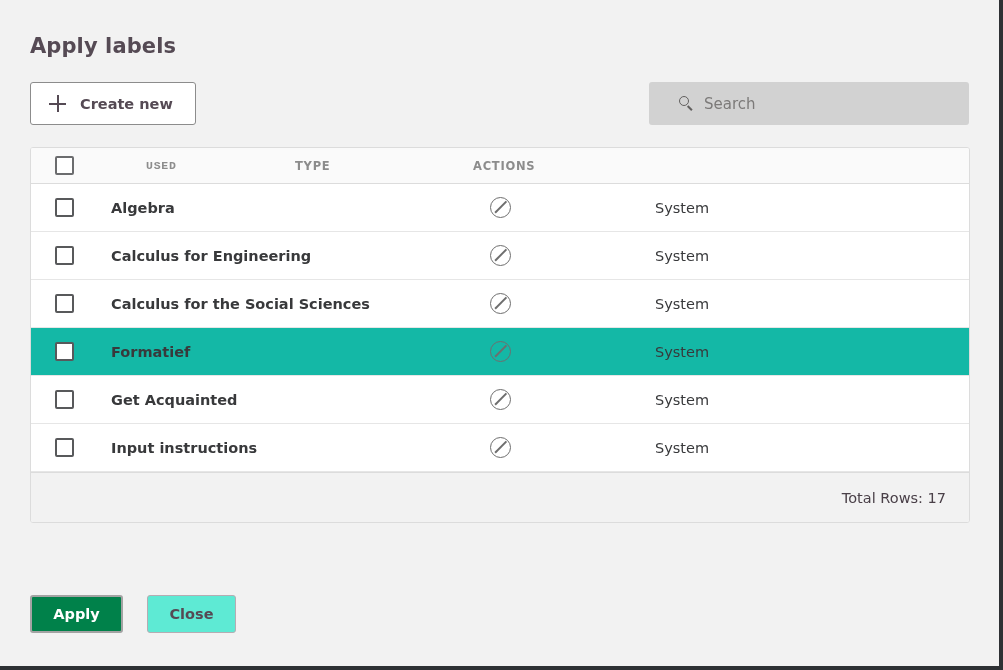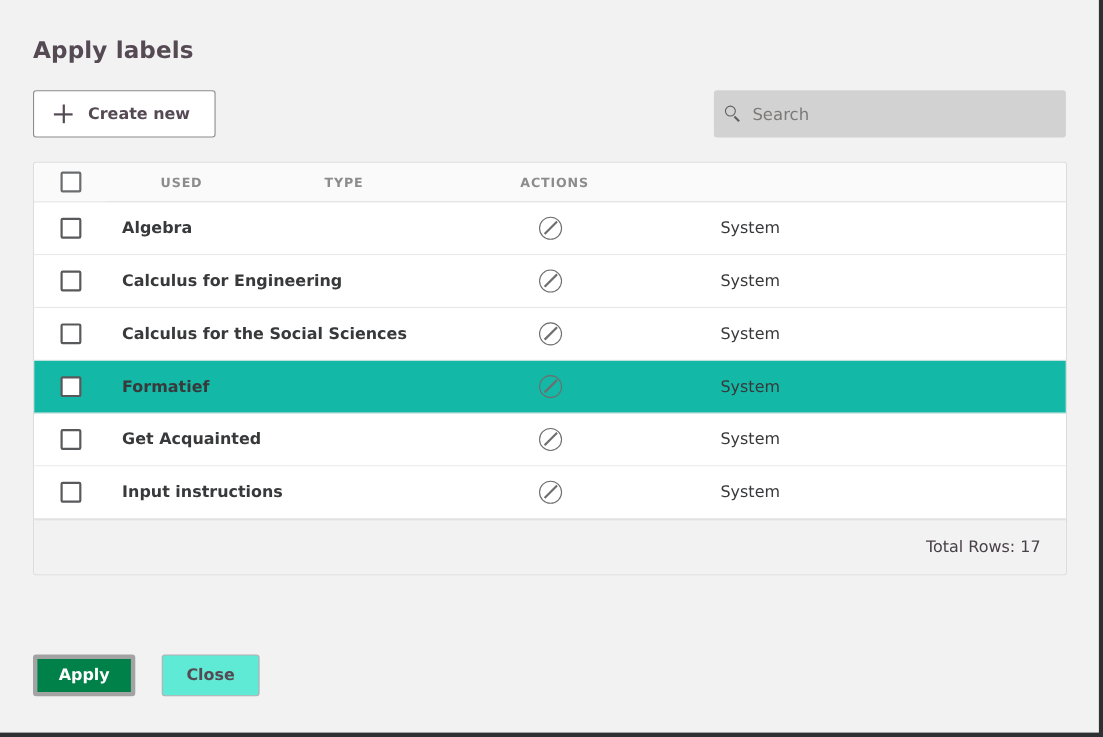--- a/index.html
+++ b/index.html
@@ -72,21 +72,21 @@
   .plus-icon::before { left: 0; top: 7.5px; width: 17px; height: 2px; }
   .plus-icon::after  { top: 0; left: 7.5px; height: 17px; width: 2px; }
 
   .search-wrap {
     width: 320px;
     height: 43px;
     background: #d2d2d2;
     border-radius: 3px;
     display: flex;
     align-items: center;
-    padding: 0 10px;
+    padding: 0 30px;
     gap: 10px;
   }
 
   .search-icon {
     width: 15px; height: 15px;
     flex: none;
     position: relative;
   }
   .search-icon .ring {
     position: absolute;
@@ -150,21 +150,21 @@
     cursor: pointer;
   }
   .table-head .col-used,
   .table-head .col-type,
   .table-head .col-actions {
     height: 100%;
     display: flex;
     align-items: center;
     cursor: pointer;
   }
-  .table-head .col-used   { padding-left: 49px; }
+  .table-head .col-used   { padding-left: 49px; font-family: Liberation Mono, monospace; }
   .table-head .col-type   { padding-left: 26px; }
   .table-head .col-actions{ padding-left: 24px; }
 
   .th-text {
     font-size: 11.5px;
     font-weight: bold;
     letter-spacing: 0.75px;
     color: #8c8c8c;
     text-transform: uppercase;
   }
@@ -273,21 +273,21 @@
     font-weight: bold;
     cursor: pointer;
     display: inline-flex;
     align-items: center;
     justify-content: center;
   }
   .btn-primary {
     width: 93px;
     background: #00814a;
     color: #ffffff;
-    border: 4px solid #a3a3a3;
+    border: 2px solid #a3a3a3;
   }
   .btn-secondary {
     width: 89px;
     background: #5eead4;
     color: #554a54;
     border: 1px solid #b5adb3;
   }
 </style>
 </head>
 <body>

